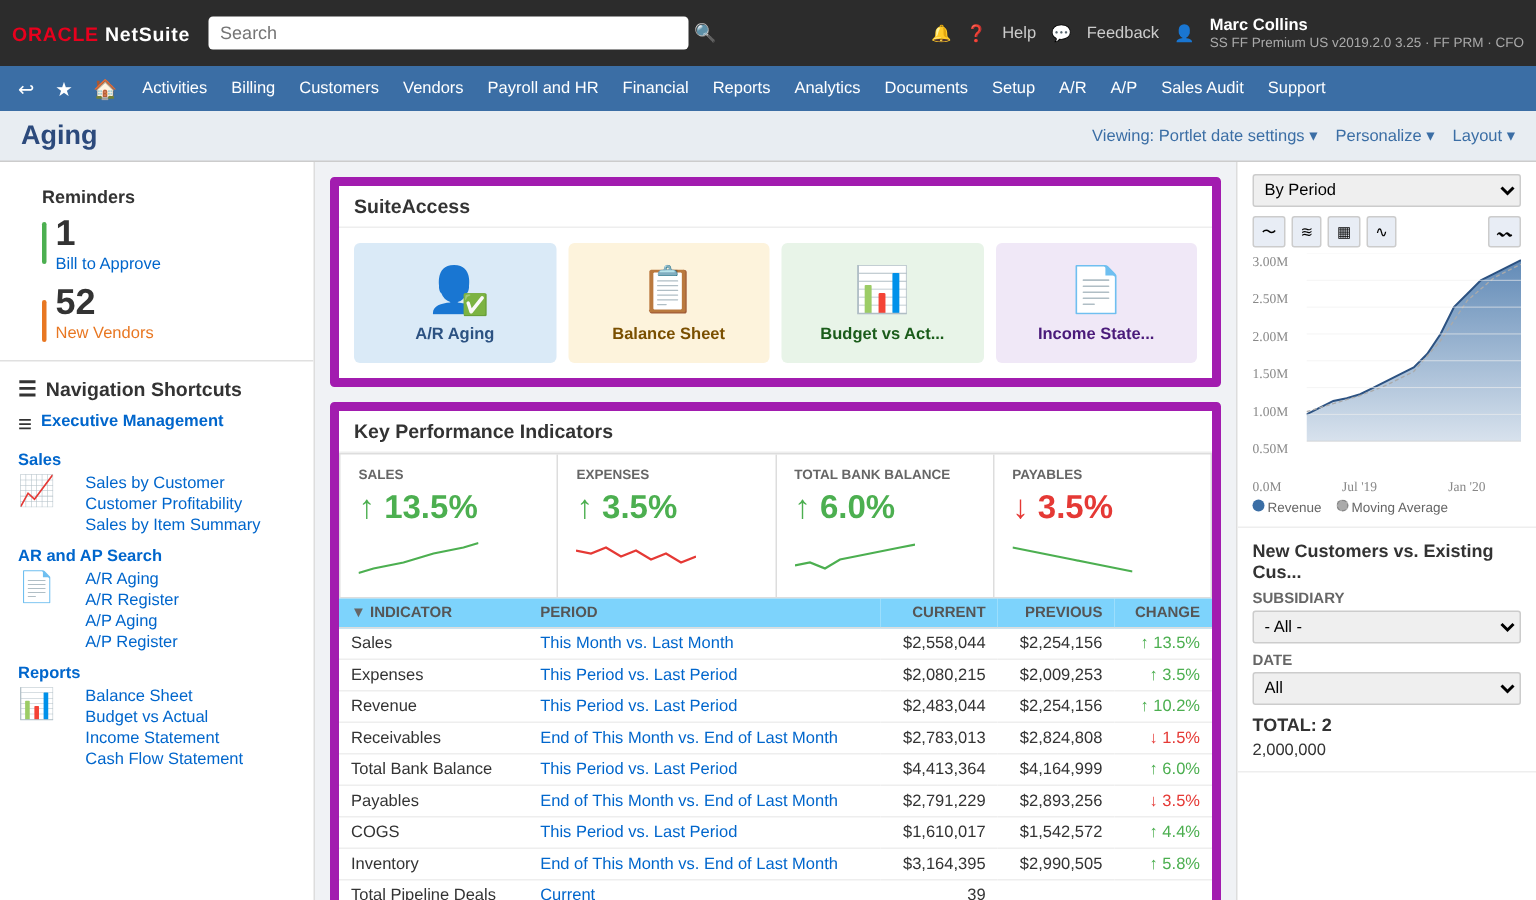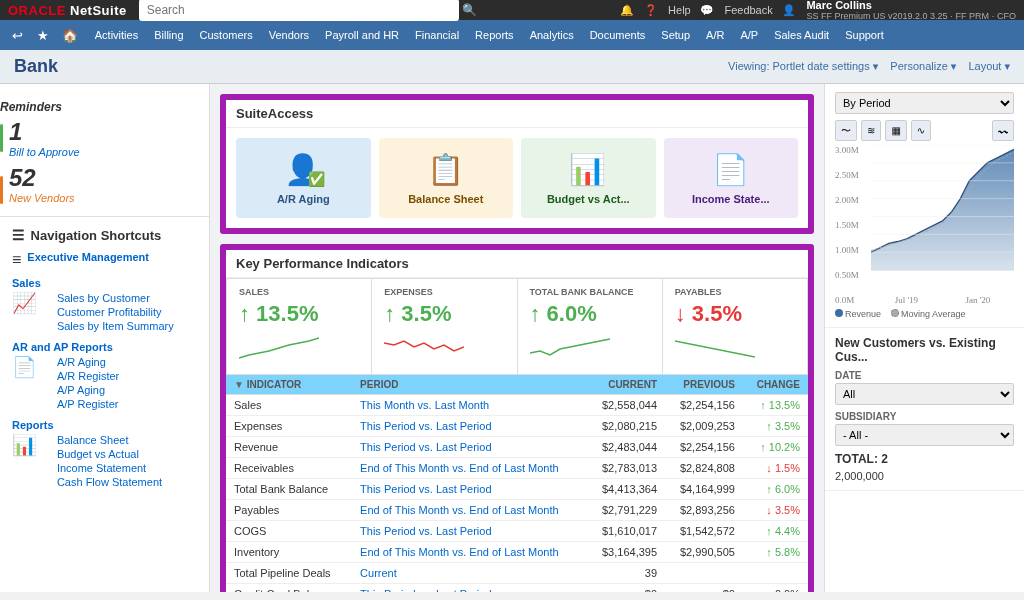--- a/index.html
+++ b/index.html
@@ -1,19 +1,19 @@
 <!DOCTYPE html>
 <html><head>
   <meta charset="utf-8">
   <style>
     * { box-sizing: border-box; margin: 0; padding: 0; }
     body { font-family: Arial, sans-serif; font-size: 12px; background: #f0f0f0; color: #333; overflow: hidden; }
 
     
-    #top-bar { background: #2c2c2c; display: flex; align-items: center; padding: 0 8px; height: 20px; }
+    #top-bar { background: #2c2c2c; display: flex; align-items: center; padding: 0 8px; height: 44px; }
     #oracle-logo { color: #e8001d; font-size: 13px; font-weight: bold; letter-spacing: 0.5px; margin-right: 12px; white-space: nowrap; }
     #oracle-logo span { color: #fff; }
     #search-box { flex: 1; max-width: 320px; background: #fff; border: none; border-radius: 3px; padding: 4px 8px; font-size: 12px; outline: none; }
     #top-right { margin-left: auto; display: flex; align-items: center; gap: 10px; color: #ccc; font-size: 11px; }
     #top-right .icon-btn { cursor: pointer; color: #ccc; }
     #user-info { color: #ccc; font-size: 11px; }
     #user-name { color: #fff; font-weight: bold; }
     #user-sub { color: #aaa; font-size: 9px; display: block; }
 
     
@@ -24,21 +24,21 @@
     
     #page-title-bar { background: #e8edf2; padding: 6px 14px; display: flex; justify-content: space-between; align-items: center; border-bottom: 1px solid #ccc; }
     #page-title { font-size: 18px; font-weight: bold; color: #2c4a7c; }
     #page-title-right { display: flex; gap: 12px; font-size: 11px; color: #3b6ea5; cursor: pointer; }
 
     
     #main { display: flex; height: calc(600px - 92px); overflow: hidden; }
 
     
     #sidebar { width: 210px; min-width: 210px; background: #fff; border-right: 1px solid #ddd; overflow-y: auto; padding: 10px 0; }
-    .sidebar-section { padding: 6px 0; font-style: italic; }
+    .sidebar-section { padding: 6px 28px; }
     .sidebar-section-title { font-weight: bold; font-size: 12px; color: #333; margin-bottom: 4px; }
     .sidebar-number { font-size: 24px; font-weight: bold; color: #333; }
     .sidebar-label { font-size: 11px; color: #0066cc; cursor: pointer; }
     .sidebar-label-orange { color: #e87722; }
     .sidebar-divider { border-top: 1px solid #e0e0e0; margin: 6px 0; }
     .nav-shortcuts-title { font-size: 13px; font-weight: bold; color: #333; padding: 4px 12px; display: flex; align-items: center; gap: 6px; }
     .sidebar-category { padding: 4px 12px; }
     .sidebar-category-title { font-weight: bold; color: #0066cc; font-size: 11px; cursor: pointer; margin-bottom: 2px; }
     .sidebar-link { color: #0066cc; font-size: 11px; cursor: pointer; display: block; padding: 1px 0 1px 14px; }
     .sidebar-icon-row { display: flex; align-items: flex-start; gap: 6px; }
@@ -120,21 +120,21 @@
 </div>
 
 <div id="nav-bar">
   <button class="nav-icon-btn">↩</button>
   <button class="nav-icon-btn">★</button>
   <button class="nav-icon-btn">🏠</button>
   <span id="nav-items"><span class="nav-item">Activities</span><span class="nav-item">Billing</span><span class="nav-item">Customers</span><span class="nav-item">Vendors</span><span class="nav-item">Payroll and HR</span><span class="nav-item">Financial</span><span class="nav-item">Reports</span><span class="nav-item">Analytics</span><span class="nav-item">Documents</span><span class="nav-item">Setup</span><span class="nav-item">A/R</span><span class="nav-item">A/P</span><span class="nav-item">Sales Audit</span><span class="nav-item">Support</span></span>
 </div>
 
 <div id="page-title-bar">
-  <span id="page-title">Bank</span>
+  <span id="page-title">Aging</span>
   <div id="page-title-right">
     <span>Viewing: Portlet date settings ▾</span>
     <span>Personalize ▾</span>
     <span>Layout ▾</span>
   </div>
 </div>
 
 <div id="main">
 
   <div id="sidebar">
@@ -171,21 +171,21 @@
       <div class="sidebar-icon-row">
         <span style="font-size:20px;color:#4caf50;">📈</span>
         <div>
           <a class="sidebar-link">Sales by Customer</a>
           <a class="sidebar-link">Customer Profitability</a>
           <a class="sidebar-link">Sales by Item Summary</a>
         </div>
       </div>
     </div>
     <div class="sidebar-category">
-      <div class="sidebar-category-title">AR and AP Reports</div>
+      <div class="sidebar-category-title">AR and AP Search</div>
       <div class="sidebar-icon-row">
         <span style="font-size:20px;color:#3b6ea5;">📄</span>
         <div>
           <a class="sidebar-link">A/R Aging</a>
           <a class="sidebar-link">A/R Register</a>
           <a class="sidebar-link">A/P Aging</a>
           <a class="sidebar-link">A/P Register</a>
         </div>
       </div>
     </div>
@@ -402,29 +402,29 @@
       </div>
       <div class="chart-legend">
         <span><span class="legend-dot" style="background:#3b6ea5;"></span><span>Revenue</span></span>
         <span><span class="legend-dot" style="background:#aaa;border:1px dashed #888;"></span><span>Moving Average</span></span>
       </div>
     </div>
 
     <div class="rp-section">
       <div class="rp-title">New Customers vs. Existing Cus...</div>
       <div class="rp-field">
+        <label>SUBSIDIARY</label>
+        <select class="rp-dropdown">
+          <option>- All -</option>
+        </select>
+      </div>
+      <div class="rp-field">
         <label>DATE</label>
         <select class="rp-dropdown">
           <option>All</option>
         </select>
       </div>
-      <div class="rp-field">
-        <label>SUBSIDIARY</label>
-        <select class="rp-dropdown">
-          <option>- All -</option>
-        </select>
-      </div>
       <div class="rp-total">TOTAL: 2</div>
       <div class="rp-amount">2,000,000</div>
     </div>
   </div>
 
 </div>
 
 </body></html>

